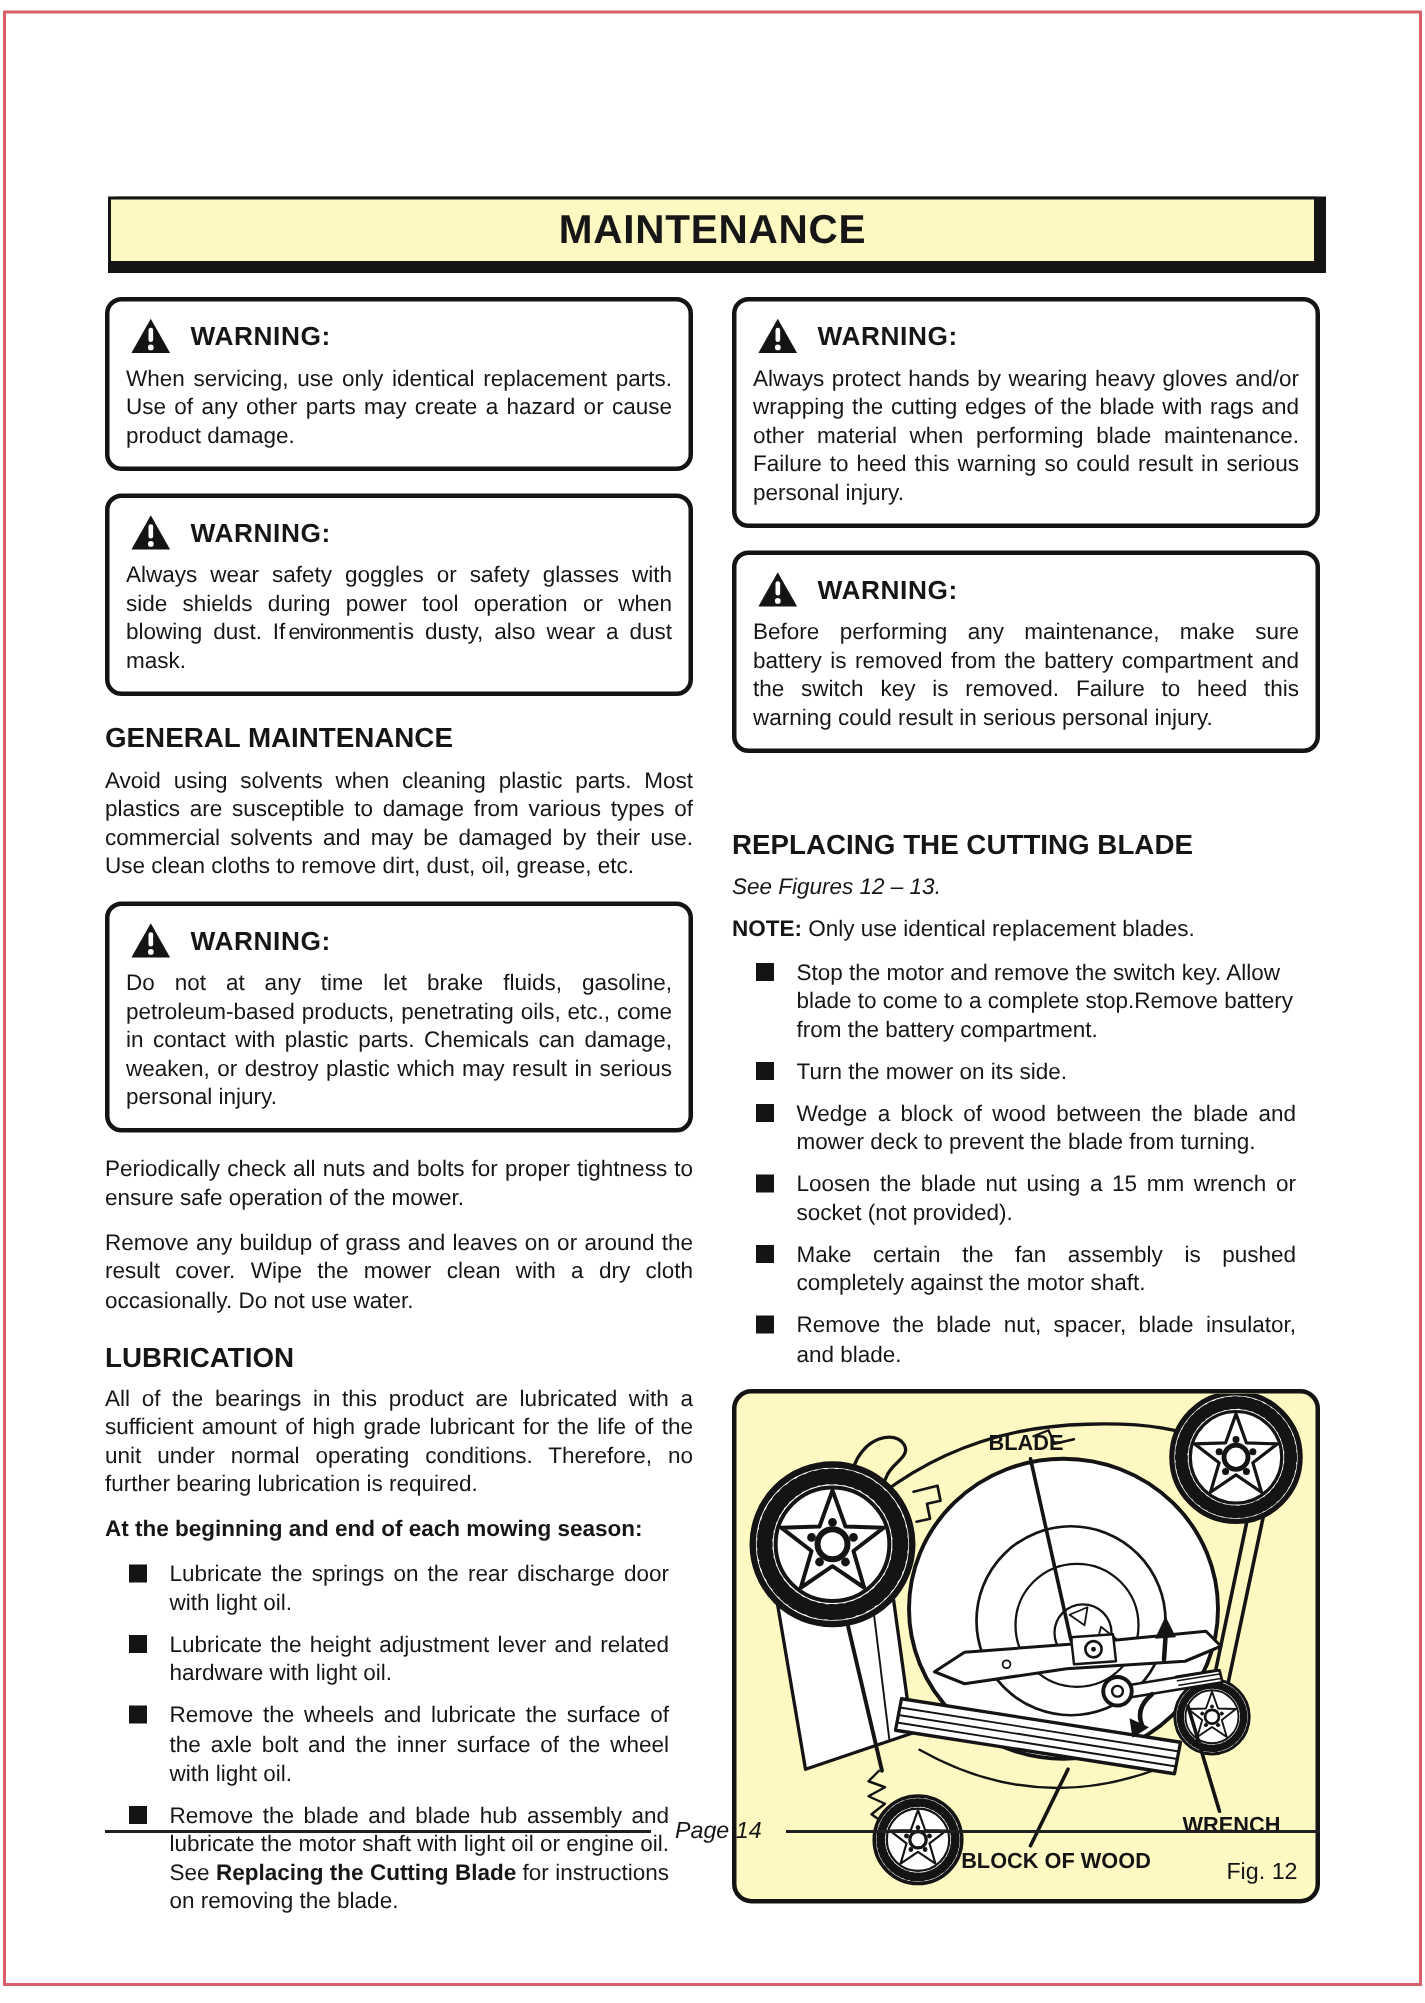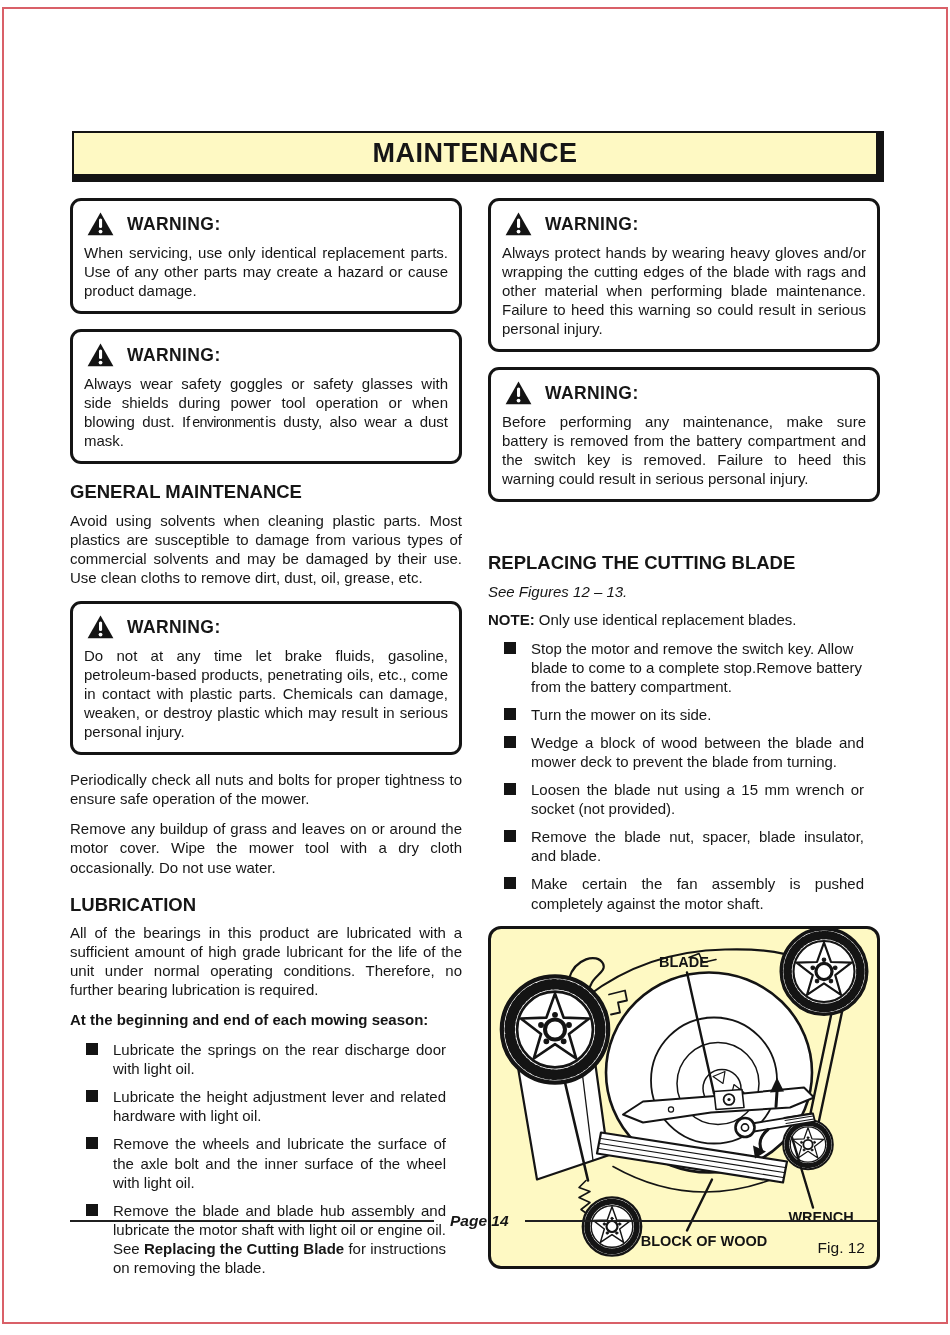--- a/index.html
+++ b/index.html
@@ -44,21 +44,21 @@
     margin-top:13px;border:3px solid #141414;border-radius:13px;height:337px;
     background:#fef9c3;overflow:hidden;
   }
   .figure-box svg{display:block;width:100%;height:100%;}
   .page-footer{
     position:absolute;top:1211px;left:70px;width:810px;
     display:flex;align-items:center;
   }
   .page-footer .ruleL{flex:0 0 364px;height:2px;background:#202020;margin-right:16px;}
   .page-footer .ruleR{flex:1;height:2px;background:#202020;margin-left:16px;}
-  .page-footer .pnum{font-style:italic;font-size:15.5px;white-space:nowrap;font-weight:bold;font-family:"Liberation Sans",sans-serif;}
+  .page-footer .pnum{font-style:italic;font-size:15.5px;white-space:nowrap;font-weight:normal;font-family:"Liberation Sans",sans-serif;}
 </style>
 </head>
 <body>
 
 <div class="red-frame"></div>
 
 <div class="content">
 
   <div class="title-banner">
     <span>MAINTENANCE</span>
@@ -107,21 +107,21 @@
                 <rect x="12" y="6.5" width="3.1" height="9.5" rx="1.5" fill="#fff"></rect>
                 <circle cx="13.55" cy="19.6" r="1.9" fill="#fff"></circle>
               </svg>
           </span>
           <span class="wlabel">WARNING:</span>
         </div>
         <div class="warnbody">Do not at any time let brake fluids, gasoline, petroleum-based products, penetrating oils, etc., come in contact with plastic parts. Chemicals can damage, weaken, or destroy plastic which may result in serious personal injury.</div>
       </div>
 
       <p class="body">Periodically check all nuts and bolts for proper tightness to ensure safe operation of the mower.</p>
-      <p class="body">Remove any buildup of grass and leaves on or around the motor cover. Wipe the mower tool with a dry cloth occasionally. Do not use water.</p>
+      <p class="body">Remove any buildup of grass and leaves on or around the result cover. Wipe the mower clean with a dry cloth occasionally. Do not use water.</p>
 
       <div class="sec-h">LUBRICATION</div>
       <p class="body">All of the bearings in this product are lubricated with a sufficient amount of high grade lubricant for the life of the unit under normal operating conditions. Therefore, no further bearing lubrication is required.</p>
       <p class="body lead-bold">At the beginning and end of each mowing season:</p>
 
       <ul class="blist">
         <li class="bitem"><span class="sq"></span><span>Lubricate the springs on the rear discharge door with light oil.</span></li>
         <li class="bitem"><span class="sq"></span><span>Lubricate the height adjustment lever and related hardware with light oil.</span></li>
         <li class="bitem"><span class="sq"></span><span>Remove the wheels and lubricate the surface of the axle bolt and the inner surface of the wheel with light oil.</span></li>
         <li class="bitem"><span class="sq"></span><span>Remove the blade and blade hub assembly and lubricate the motor shaft with light oil or engine oil. See </span><b>Replacing the Cutting Blade</b><span> for instructions on removing the blade.</span></li>
@@ -160,22 +160,22 @@
 
       <div class="sec-h big-gap">REPLACING THE CUTTING BLADE</div>
       <p class="see-fig">See Figures 12 – 13.</p>
       <p class="note-line"><span class="nlabel">NOTE:</span> <span>Only use identical replacement blades.</span></p>
 
       <ul class="blist">
         <li class="bitem" style="text-align:left"><span class="sq"></span><span>Stop the motor and remove the switch key. Allow blade to come to a complete stop.Remove battery from the battery compartment.</span></li>
         <li class="bitem"><span class="sq"></span><span>Turn the mower on its side.</span></li>
         <li class="bitem"><span class="sq"></span><span>Wedge a block of wood between the blade and mower deck to prevent the blade from turning.</span></li>
         <li class="bitem"><span class="sq"></span><span>Loosen the blade nut using a 15 mm wrench or socket (not provided).</span></li>
+        <li class="bitem"><span class="sq"></span><span>Make certain the fan assembly is pushed completely against the motor shaft.</span></li>
         <li class="bitem"><span class="sq"></span><span>Remove the blade nut, spacer, blade insulator, and blade.</span></li>
-        <li class="bitem"><span class="sq"></span><span>Make certain the fan assembly is pushed completely against the motor shaft.</span></li>
       </ul>
 
       <div class="figure-box">
         <svg viewBox="0 0 386 334">
           <defs>
             <g id="wheel">
               <circle r="40" fill="#fff" stroke="#141414" stroke-width="3.2"></circle>
               <circle r="34" fill="none" stroke="#141414" stroke-width="8" stroke-dasharray="2.1 2.7"></circle>
               <circle r="28.5" fill="#fff" stroke="#141414" stroke-width="2"></circle>
               <path d="M0,-27 L6.5,-8.9 L25.7,-8.3 L10.5,3.4 L15.9,21.8 L0,11 L-15.9,21.8 L-10.5,3.4 L-25.7,-8.3 L-6.5,-8.9 Z" fill="none" stroke="#141414" stroke-width="2"></path>

